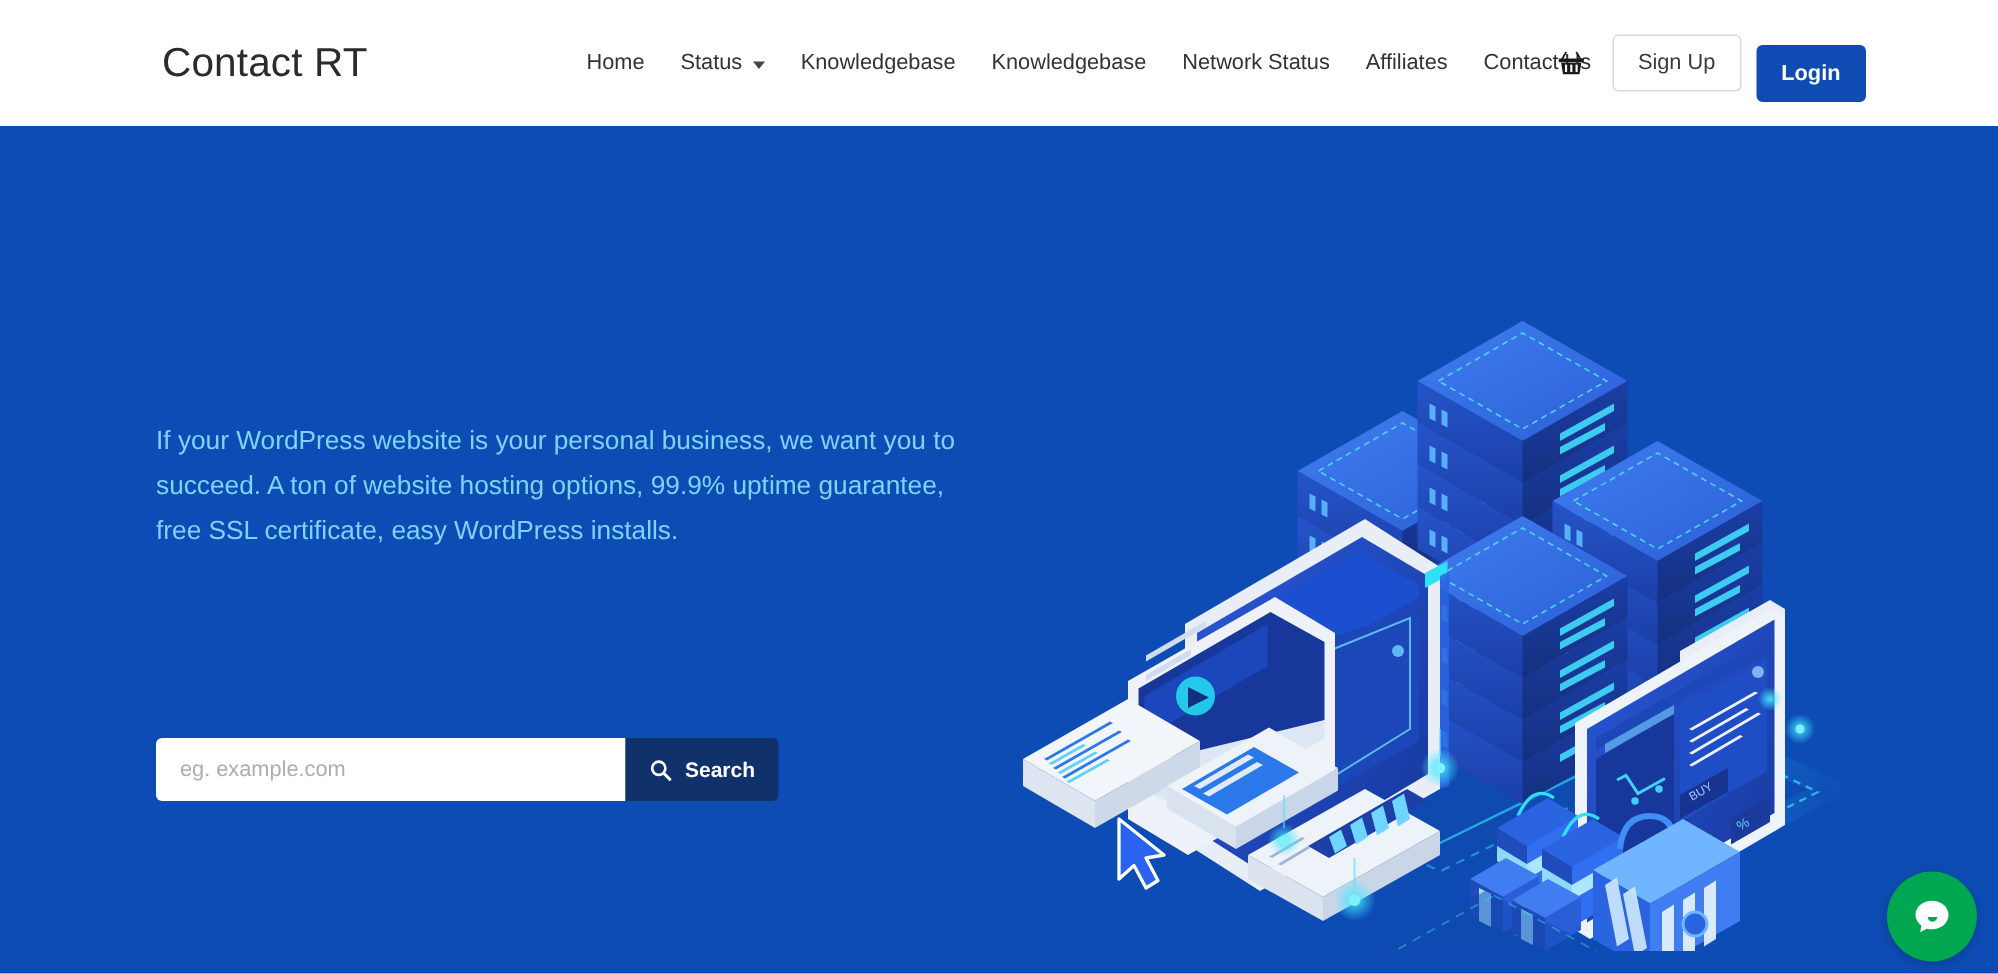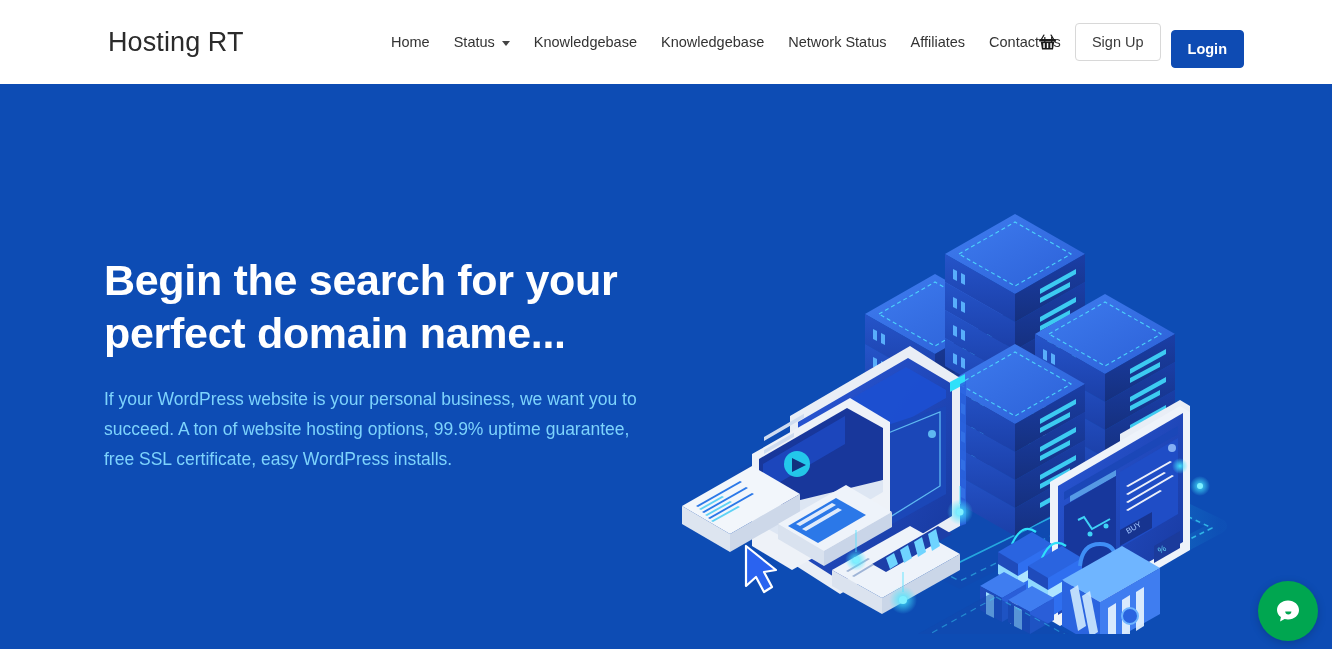--- a/index.html
+++ b/index.html
@@ -135,21 +135,21 @@
   }
   .illustration svg { display: block; }
 </style>
 </head>
 <body>
 
 <div class="page">
 
   <div class="header">
 
-    <div class="logo">Hosting RT</div>
+    <div class="logo">Contact RT</div>
 
     <nav class="nav">
       <span class="nav-item">
         <span>Home</span>
       </span>
       <span class="nav-item">
         <span>Status</span>
         <i class="caret"></i>
       </span>
       <span class="nav-item">
@@ -183,24 +183,33 @@
       </div>
       <button class="btn-signup">Sign Up</button>
       <button class="btn-login">Login</button>
     </div>
 
   </div>
 
   <div class="hero">
 
     <div class="hero-copy">
-      <h1 class="hero-title">Begin the search for your perfect domain name...</h1>
       <p class="hero-sub">If your WordPress website is your personal business, we want you to succeed. A ton of website hosting options, 99.9% uptime guarantee, free SSL certificate, easy WordPress installs.</p>
     </div>
 
+    <div class="search-row">
+      <input class="search-input" type="text" placeholder="eg. example.com" style="">
+      <button class="search-btn">
+        <svg width="15" height="15" viewBox="0 0 16 16" aria-hidden="true">
+          <circle cx="6.6" cy="6.6" r="4.7" stroke="#ffffff" stroke-width="1.9" fill="none"></circle>
+          <path d="M10.3 10.3 L14.5 14.5" stroke="#ffffff" stroke-width="2.1" stroke-linecap="round"></path>
+        </svg>
+        <span>Search</span>
+      </button>
+    </div>
 
     <div class="illustration">
       <svg width="600" height="500" viewBox="0 0 600 500" aria-hidden="true">
         <defs>
           <linearGradient id="gTopA" x1="0" y1="0" x2="1" y2="1">
             <stop offset="0" stop-color="#3f7df0"></stop>
               <stop offset="1" stop-color="#2b5fd6"></stop>
           </linearGradient>
           <linearGradient id="gFaceL" x1="0" y1="0" x2="0" y2="1">
             <stop offset="0" stop-color="#2554c9"></stop>

